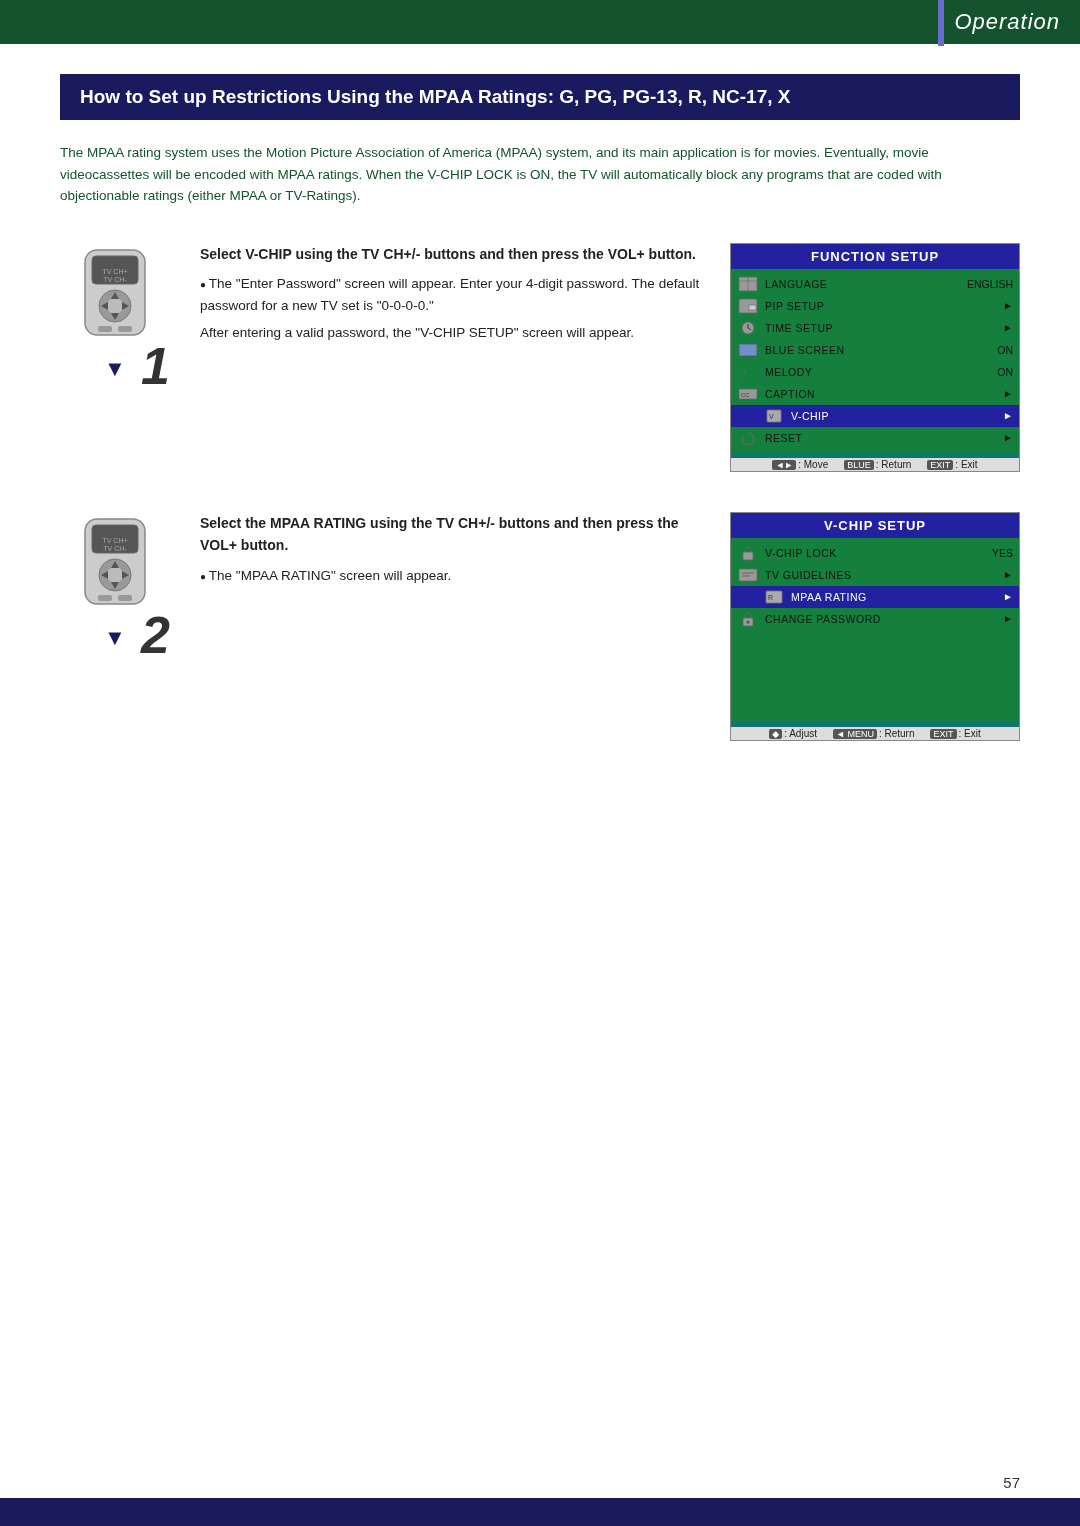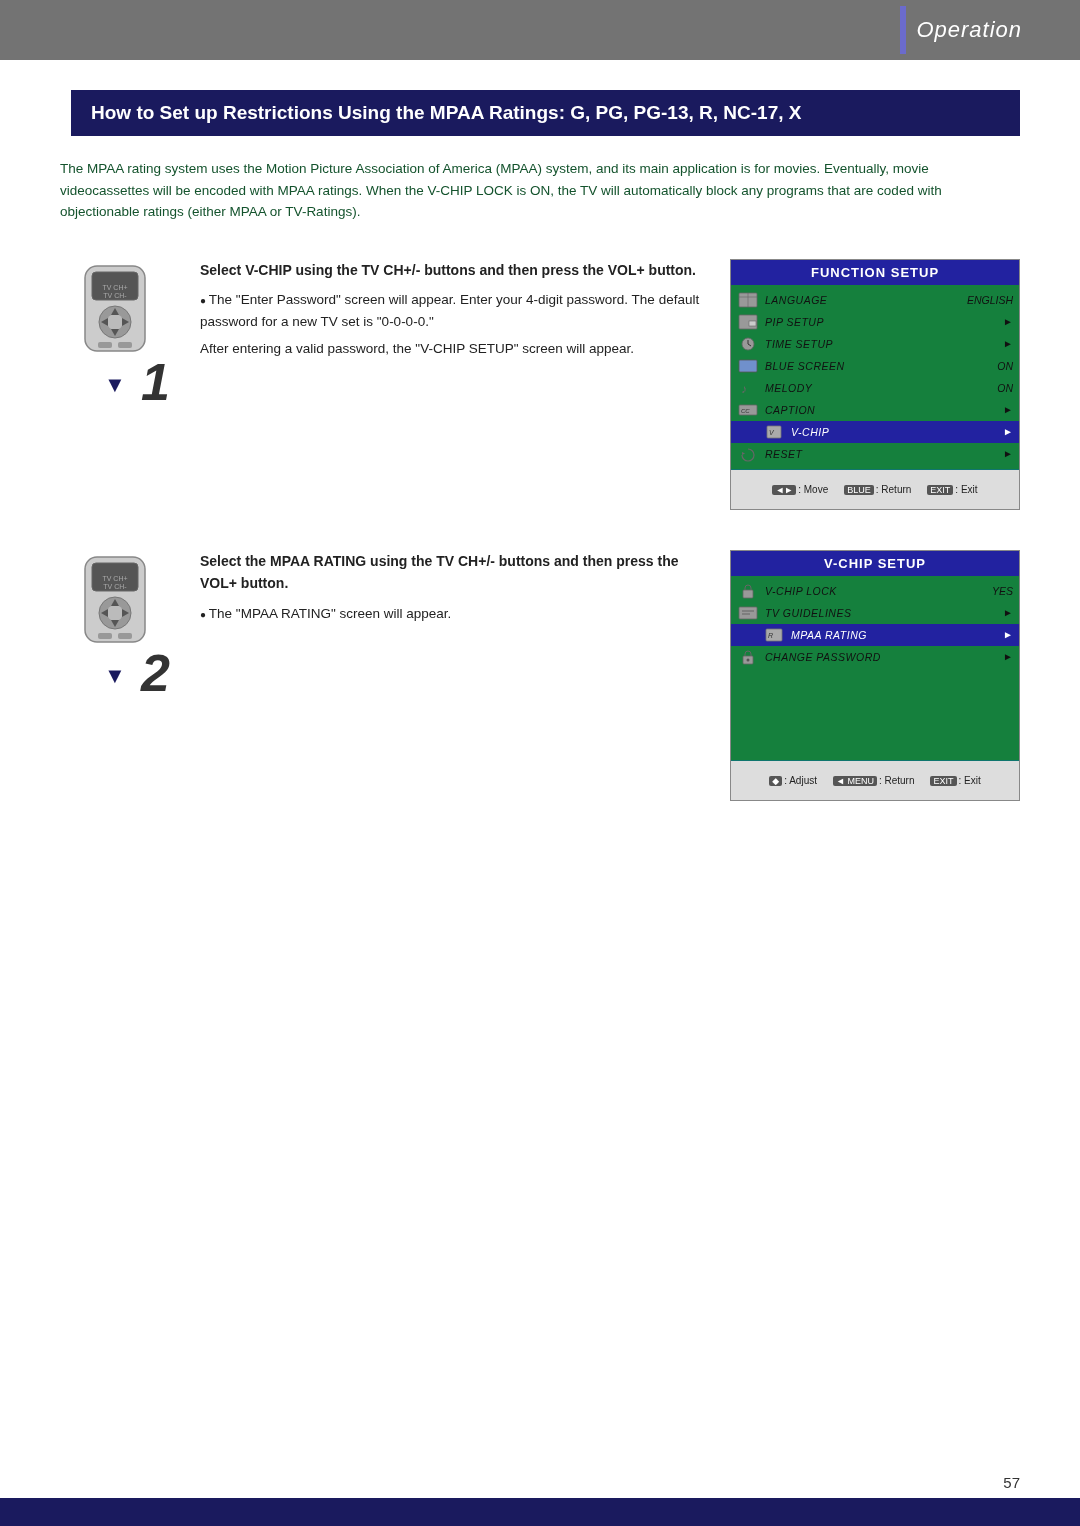--- a/index.html
+++ b/index.html
@@ -7,26 +7,26 @@
       width: 1080px;
       min-height: 1526px;
       background: #fff;
       font-family: Arial, Helvetica, sans-serif;
       position: relative;
     }
 
     
     .top-bar {
       width: 100%;
-      height: 60px;
-      background: #737373;
+      height: 44px;
+      background: #14532d;
       display: flex;
       align-items: center;
       justify-content: flex-end;
-      padding-right: 58px;
+      padding-right: 20px;
     }
     .top-bar-title {
       color: #fff;
       font-style: italic;
       font-size: 22px;
       font-weight: normal;
       letter-spacing: 1px;
     }
     .top-bar-accent {
       width: 6px;
@@ -42,21 +42,20 @@
 
     
     .section-heading {
       background: #1a1a5e;
       color: #fff;
       font-size: 19px;
       font-weight: bold;
       padding: 10px 18px;
       margin-bottom: 22px;
       border: 2px solid #1a1a5e;
-      margin-left: 11px;
     }
 
     
     .intro-text {
       font-size: 13.5px;
       line-height: 1.6;
       color: #14532d;
       margin-bottom: 36px;
     }
 
@@ -138,21 +137,20 @@
       background: #2222a0;
       color: #fff;
       font-weight: bold;
       font-size: 13px;
       text-align: center;
       padding: 5px 0;
       letter-spacing: 1px;
     }
     .menu-items {
       padding: 4px 0;
-      font-style: italic;
     }
     .menu-row {
       display: flex;
       flex-direction: row;
       align-items: center;
       padding: 2px 6px;
       min-height: 22px;
     }
     .menu-row.highlighted {
       background: #2222a0;
@@ -189,24 +187,24 @@
       margin-left: 4px;
     }
     .menu-row.highlighted .menu-arrow {
       color: #fff;
     }
     .menu-footer {
       background: #ddd;
       display: flex;
       justify-content: center;
       gap: 16px;
-      padding: 14px 6px;
+      padding: 1px 6px;
       font-size: 10px;
       color: #222;
-      border-top: 1px solid #0f766e;
+      border-top: 5px solid #0f766e;
     }
     .menu-footer .key-icon {
       display: inline-block;
       background: #555;
       color: #fff;
       border-radius: 2px;
       padding: 0 3px;
       font-size: 9px;
       margin-right: 2px;
     }

